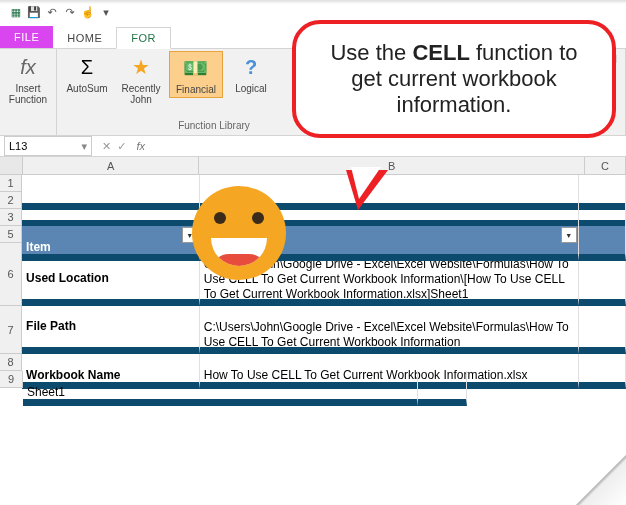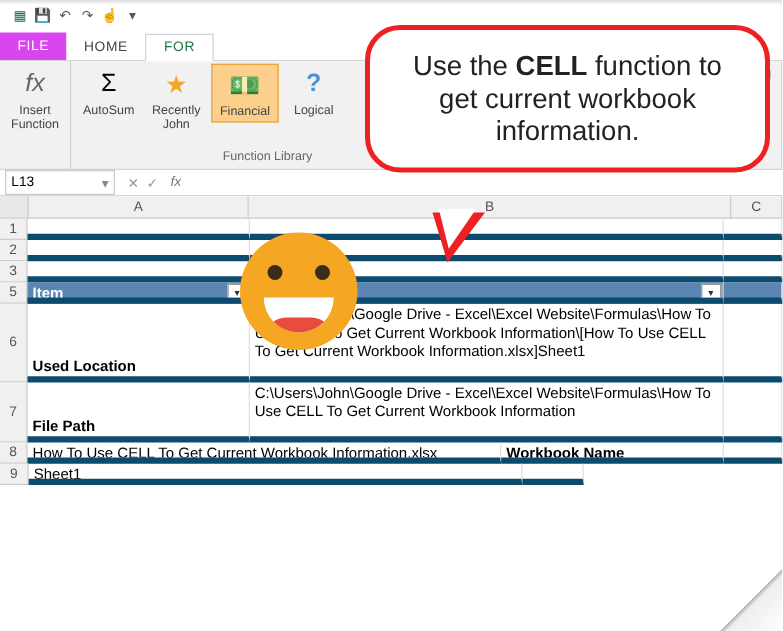--- a/index.html
+++ b/index.html
@@ -24,21 +24,21 @@
 .fx-icons{display:flex;gap:6px;padding:0 6px;color:#999}
 .fx-label{font-style:italic;color:#777;padding:0 4px}
 .formula-input{flex:1;padding:0 4px;height:18px;border:none}
 .grid{position:relative;background:#fff}
 .colheads{display:flex;height:18px;background:#f0f0f0}
 .corner{width:22px;border-right:1px solid #ccc;border-bottom:1px solid #ccc;background:#e8e8e8}
 .colhead{text-align:center;border-right:1px solid #ccc;border-bottom:1px solid #ccc;font-size:11px;color:#555;line-height:18px}
 .colA{width:176px}.colB{width:386px}.colC{width:40px}
 .row{display:flex}
 .rowhead{width:22px;text-align:center;border-right:1px solid #ccc;border-bottom:1px solid #ccc;background:#f0f0f0;font-size:11px;color:#555;display:flex;align-items:center;justify-content:center}
-.cell{border-right:1px solid #e0e0e0;border-bottom:5px solid #0c4a6e;padding:1px 4px;font-size:12px;overflow:hidden}
+.cell{border-right:1px solid #e0e0e0;border-bottom:7px solid #0c4a6e;padding:14px 4px;font-size:12px;overflow:hidden}
 .h18{height:17px}
 .hdr-row .cell{background:#5b86b4;color:#fff;font-weight:bold;position:relative}
 .filter-btn{position:absolute;right:1px;top:1px;width:14px;height:14px;background:#fff;border:1px solid #999;display:flex;align-items:center;justify-content:center;font-size:7px;color:#333}
 .cell.bold{font-weight:bold}
 .cell.wrap{white-space:normal;line-height:15px}
 .callout{position:absolute;top:20px;right:10px;width:280px;background:#fff;border:4px solid #ed2024;border-radius:28px;padding:16px 18px;text-align:center;font-size:22px;font-family:Arial;color:#222;z-index:10}
 .callout b{font-weight:900}
 .tail{position:absolute;bottom:-36px;left:50px;width:0;height:0}
 .tail::before{content:"";position:absolute;width:0;height:0;border-left:12px solid transparent;border-right:30px solid transparent;border-top:40px solid #ed2024}
 .tail::after{content:"";position:absolute;left:5px;top:-3px;width:0;height:0;border-left:8px solid transparent;border-right:22px solid transparent;border-top:32px solid #fff}
@@ -189,22 +189,22 @@
     <div class="cell colC"></div>
   </div>
   <div class="row" style="height:48px">
     <div class="rowhead">7</div>
     <div class="cell colA bold" style="display:flex;align-items:flex-end">File Path</div>
     <div class="cell colB wrap">C:\Users\John\Google Drive - Excel\Excel Website\Formulas\How To Use CELL To Get Current Workbook Information</div>
     <div class="cell colC"></div>
   </div>
   <div class="row h18">
     <div class="rowhead">8</div>
+    <div class="cell colA bold">Workbook Name</div>
     <div class="cell colB">How To Use CELL To Get Current Workbook Information.xlsx</div>
-    <div class="cell colA bold">Workbook Name</div>
     <div class="cell colC"></div>
   </div>
   <div class="row h18">
     <div class="rowhead">9</div>
     <div class="cell colB">Sheet1</div>
     <div class="cell colC"></div>
   </div>
 </div>
 
 <div class="callout">

